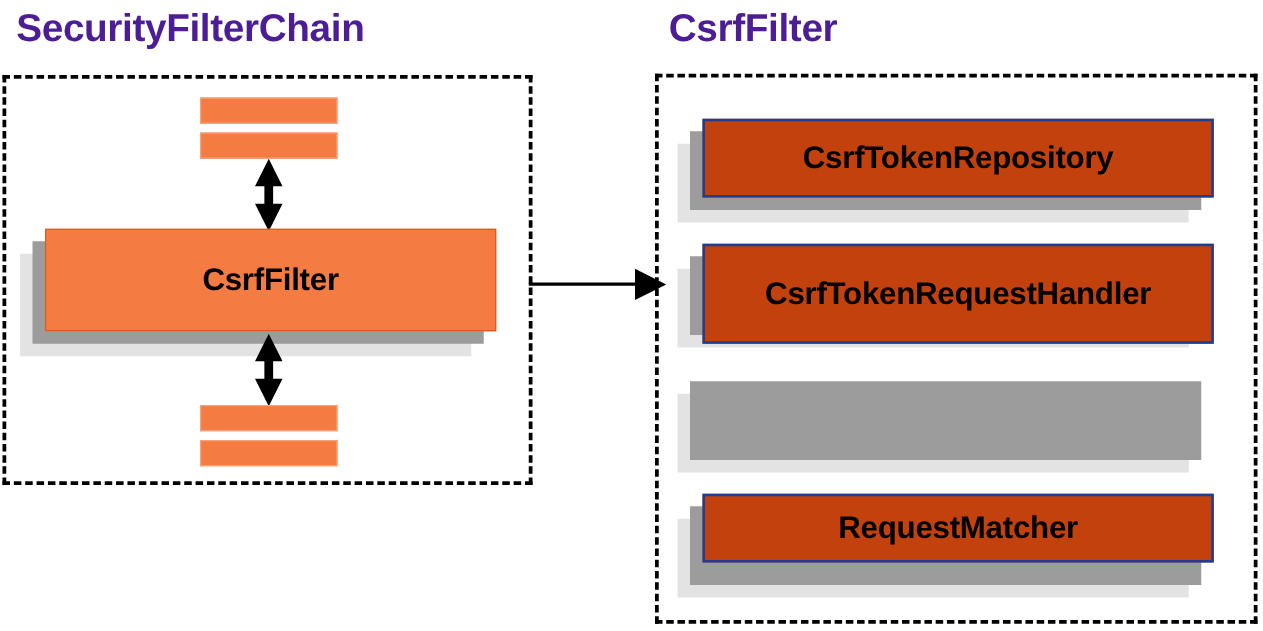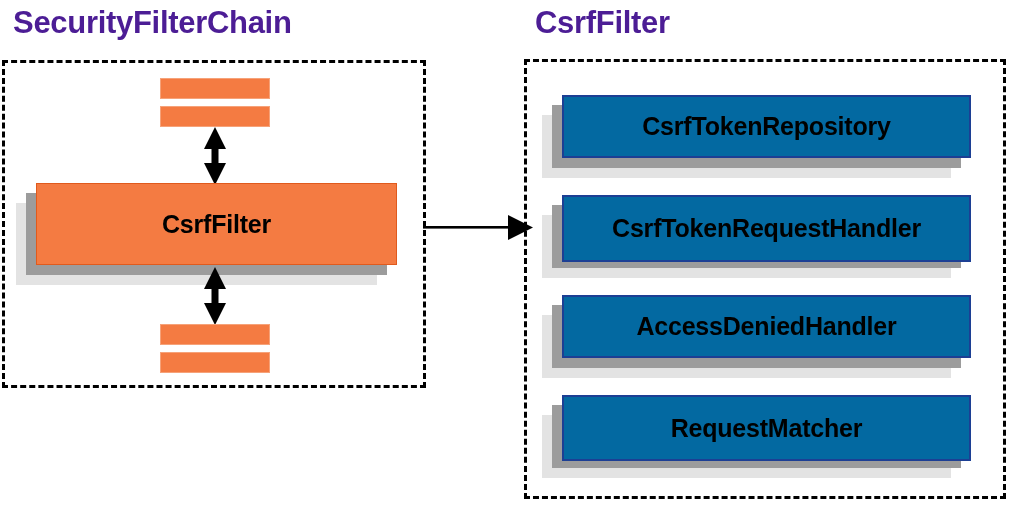--- a/index.html
+++ b/index.html
@@ -68,21 +68,21 @@
     font-size: 25px;
     font-weight: bold;
     color: #000000;
     letter-spacing: -0.2px;
     white-space: nowrap;
   }
 
   
   .blue-block {
     position: absolute;
-    background: #0369a1;
+    background: #c2410c;
     border: 2px solid #1c3f94;
     box-sizing: border-box;
     display: flex;
     align-items: center;
     justify-content: center;
   }
   .blue-block .label {
     font-size: 25px;
     font-weight: bold;
     color: #000000;
@@ -139,29 +139,26 @@
   <div id="box-right" class="dashed-box"></div>
 
   <div class="shadow-far" style="left:542px; top:115px; width:409px; height:63px;"></div>
   <div class="shadow-near" style="left:552px; top:105px; width:409px; height:63px;"></div>
   <div class="blue-block" style="left:562px; top:95px; width:409px; height:63px;">
     <span class="label">CsrfTokenRepository</span>
   </div>
 
   <div class="shadow-far" style="left:542px; top:215px; width:409px; height:63px;"></div>
   <div class="shadow-near" style="left:552px; top:205px; width:409px; height:63px;"></div>
-  <div class="blue-block" style="left:562px; top:195px; width:409px; height:67px;justify-content:center;">
+  <div class="blue-block" style="left:562px; top:195px; width:409px; height:80px;justify-content:center;">
     <span class="label">CsrfTokenRequestHandler</span>
   </div>
 
   <div class="shadow-far" style="left:542px; top:315px; width:409px; height:63px;"></div>
   <div class="shadow-near" style="left:552px; top:305px; width:409px; height:63px;"></div>
-  <div class="blue-block" style="left:562px; top:295px; width:409px; height:63px;">
-    <span class="label">AccessDeniedHandler</span>
-  </div>
 
   <div class="shadow-far" style="left:542px; top:415px; width:409px; height:63px;"></div>
   <div class="shadow-near" style="left:552px; top:405px; width:409px; height:63px;"></div>
-  <div class="blue-block" style="left:562px; top:395px; width:409px; height:66px;">
+  <div class="blue-block" style="left:562px; top:395px; width:409px; height:55px;">
     <span class="label">RequestMatcher</span>
   </div>
 
 </div>
 
 </body></html>

